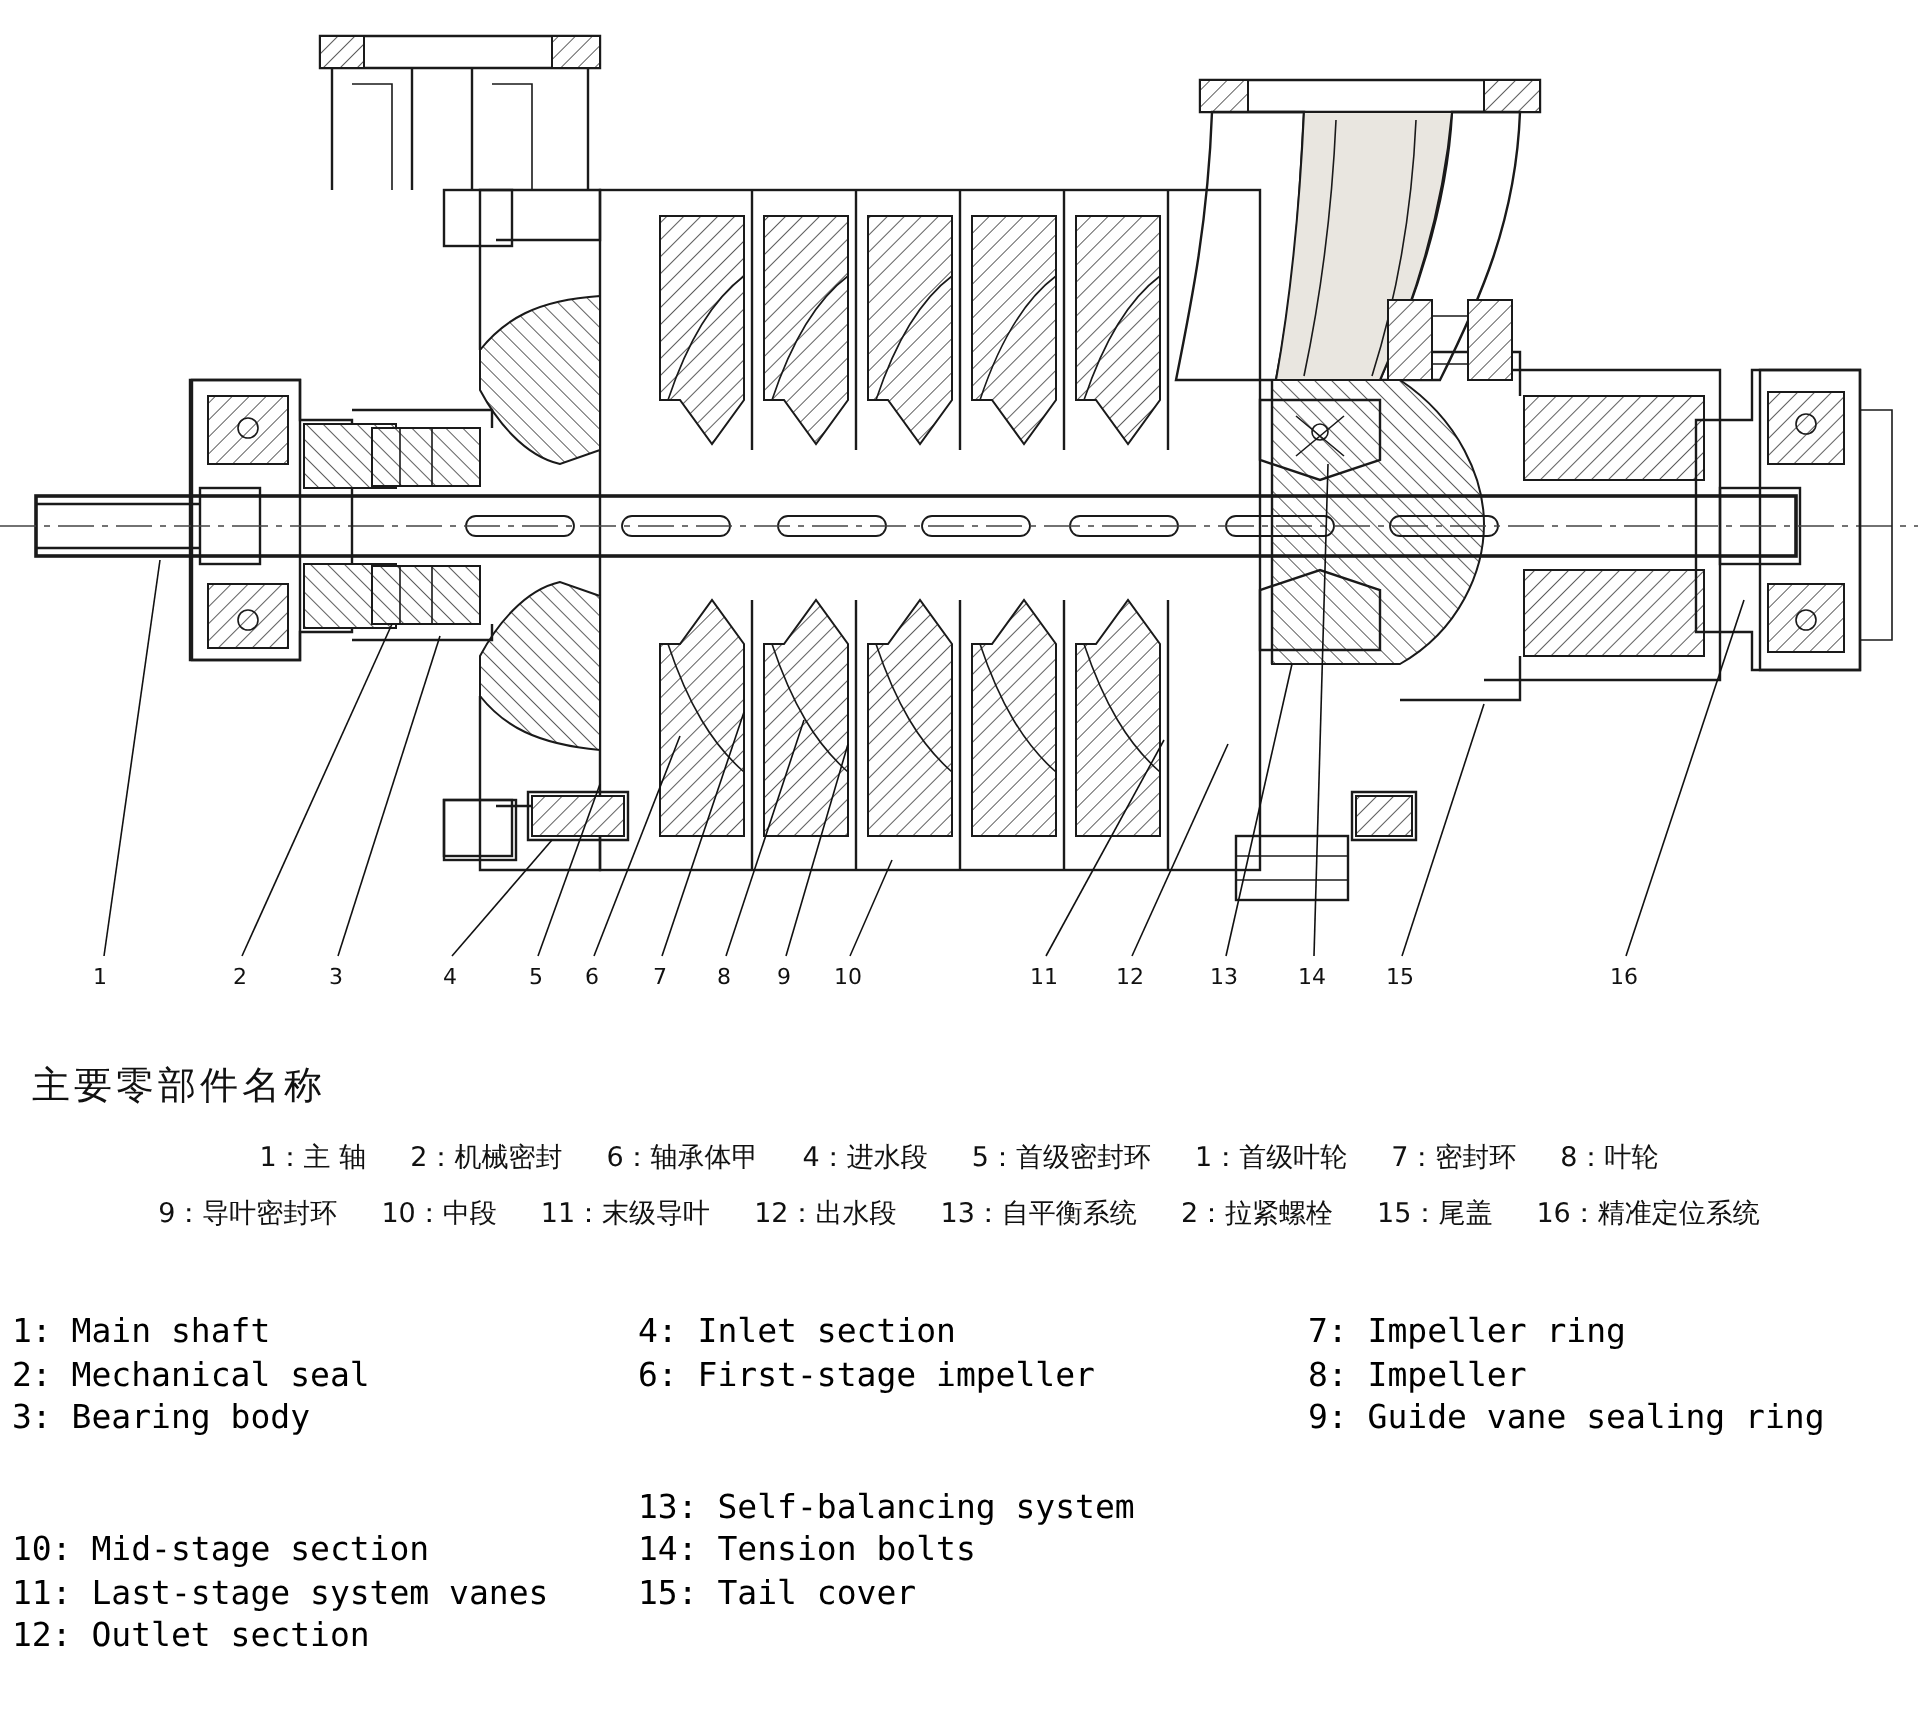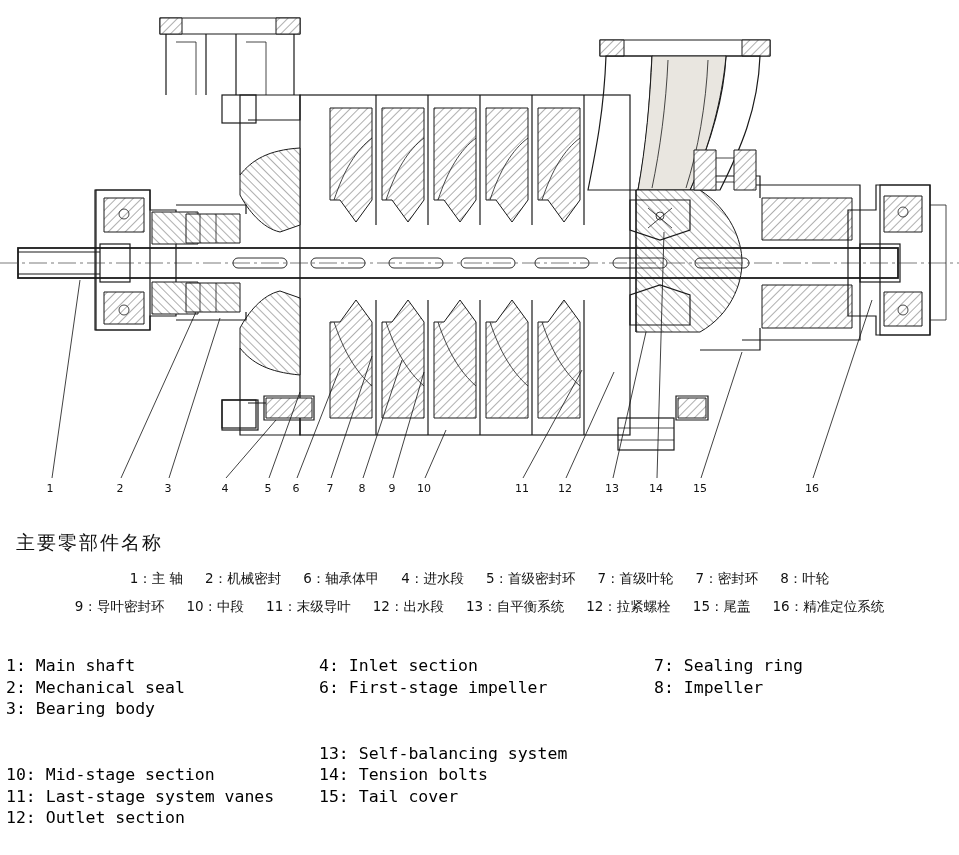--- a/index.html
+++ b/index.html
@@ -328,51 +328,52 @@
 
 <div class="cn-title">主要零部件名称</div>
 
 <div class="cn-legend">
   <div class="cn-row">
     <span class="cn-item">1：主  轴</span>
     <span class="cn-item">2：机械密封</span>
     <span class="cn-item">6：轴承体甲</span>
     <span class="cn-item">4：进水段</span>
     <span class="cn-item">5：首级密封环</span>
-    <span class="cn-item">7：首级叶轮</span>
+    <span class="cn-item">1：首级叶轮</span>
     <span class="cn-item">7：密封环</span>
     <span class="cn-item">8：叶轮</span>
   </div>
   <div class="cn-row">
     <span class="cn-item">9：导叶密封环</span>
     <span class="cn-item">10：中段</span>
     <span class="cn-item">11：末级导叶</span>
     <span class="cn-item">12：出水段</span>
     <span class="cn-item">13：自平衡系统</span>
-    <span class="cn-item">12：拉紧螺栓</span>
+    <span class="cn-item">2：拉紧螺栓</span>
     <span class="cn-item">15：尾盖</span>
     <span class="cn-item">16：精准定位系统</span>
   </div>
 </div>
 
 <div class="en-legend">
 
   <div class="en-block">
     <div class="en-col c1">
       <div class="en-line">1: Main shaft</div>
       <div class="en-line">2: Mechanical seal</div>
       <div class="en-line">3: Bearing body</div>
     </div>
     <div class="en-col c2">
       <div class="en-line">4: Inlet section</div>
       <div class="en-line">6: First-stage impeller</div>
     </div>
     <div class="en-col c3">
-      <div class="en-line">7: Sealing ring</div>
+      <div class="en-line">7: Impeller ring</div>
       <div class="en-line">8: Impeller</div>
+      <div class="en-line">9: Guide vane sealing ring</div>
     </div>
   </div>
 
   <div class="en-block second">
     <div class="en-col c1">
       <div class="en-line en-spacer-line">.</div>
       <div class="en-line">10: Mid-stage section</div>
       <div class="en-line">11: Last-stage system vanes</div>
       <div class="en-line">12: Outlet section</div>
     </div>

